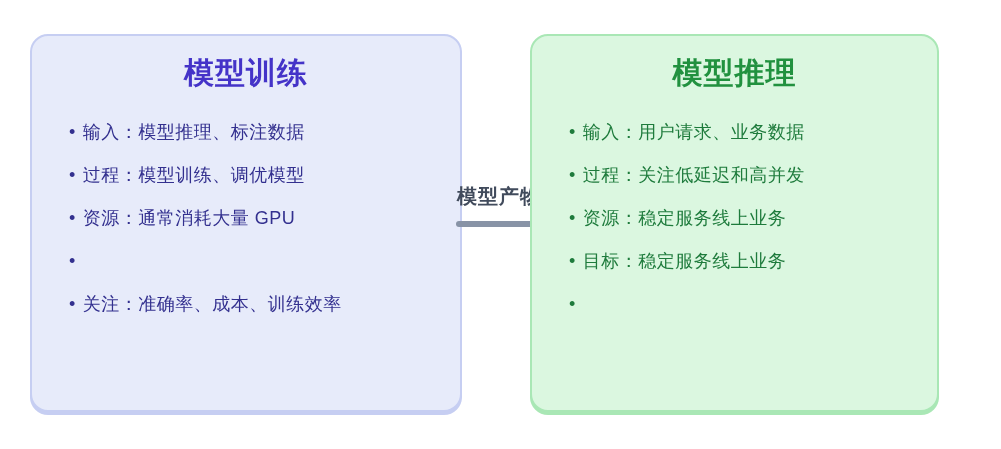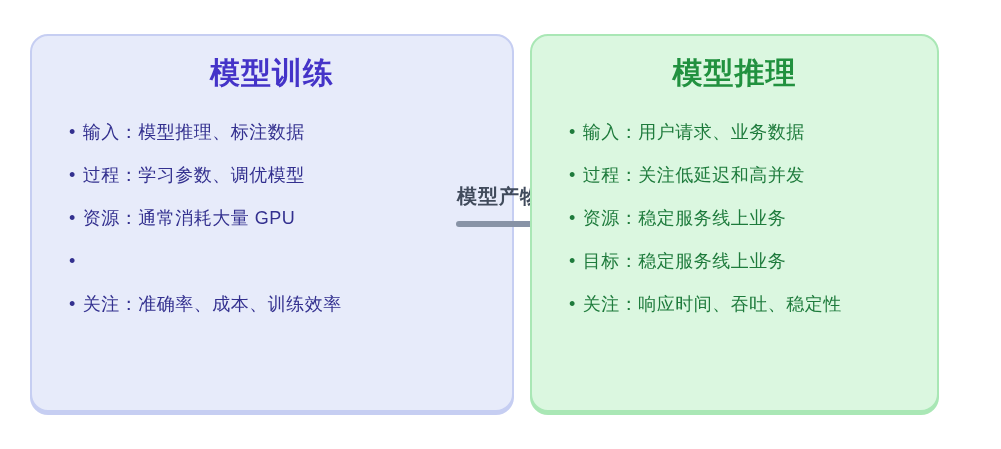--- a/index.html
+++ b/index.html
@@ -14,21 +14,21 @@
   .card {
     position: absolute;
     top: 34px;
     height: 378px;
     border-radius: 18px;
     border: 2px solid;
     box-sizing: border-box;
   }
   .card.left {
     left: 30px;
-    width: 484px;
+    width: 432px;
     background: var(--left-bg);
     border-color: var(--left-border);
     box-shadow: 0 3px 0 var(--left-border);
   }
   .card.right {
     left: 530px;
     width: 409px;
     background: var(--right-bg);
     border-color: var(--right-border);
     box-shadow: 0 3px 0 var(--right-border);
@@ -91,21 +91,21 @@
 
   <section class="card left">
     <h2>模型训练</h2>
     <ul>
       <li>
         <span class="bullet">•</span>
         <span>输入：模型推理、标注数据</span>
       </li>
       <li>
         <span class="bullet">•</span>
-        <span>过程：学习参数、调优模型</span>
+        <span>过程：模型训练、调优模型</span>
       </li>
       <li>
         <span class="bullet">•</span>
         <span>资源：通常消耗大量 GPU</span>
       </li>
       <li>
         <span class="bullet">•</span>
       </li>
       <li>
         <span class="bullet">•</span>
@@ -131,18 +131,17 @@
       <li>
         <span class="bullet">•</span>
         <span>资源：稳定服务线上业务</span>
       </li>
       <li>
         <span class="bullet">•</span>
         <span>目标：稳定服务线上业务</span>
       </li>
       <li>
         <span class="bullet">•</span>
-        <span>关注：响应时间、吞吐、稳定性</span>
       </li>
     </ul>
   </section>
 
 </div>
 
 </body></html>

